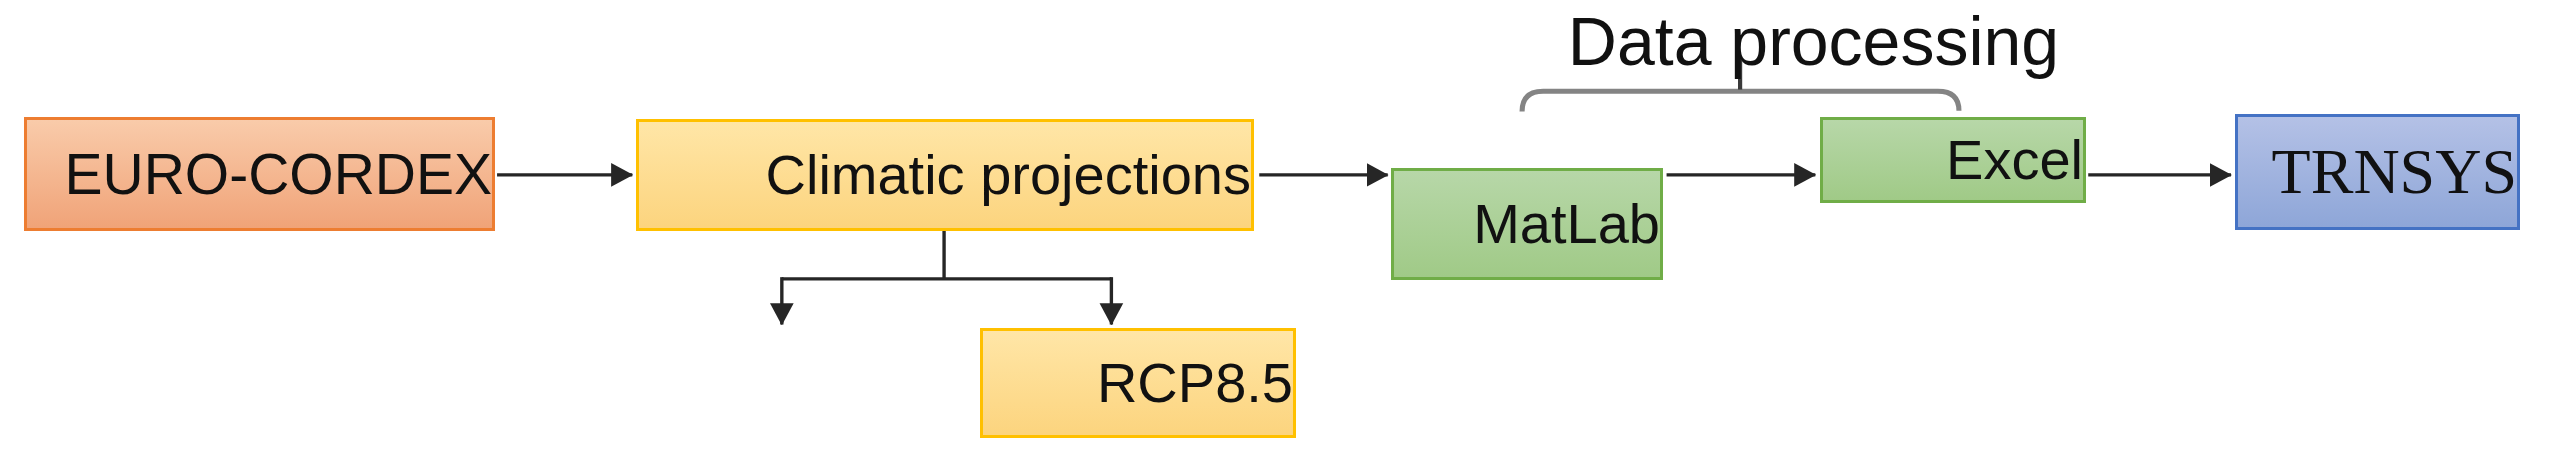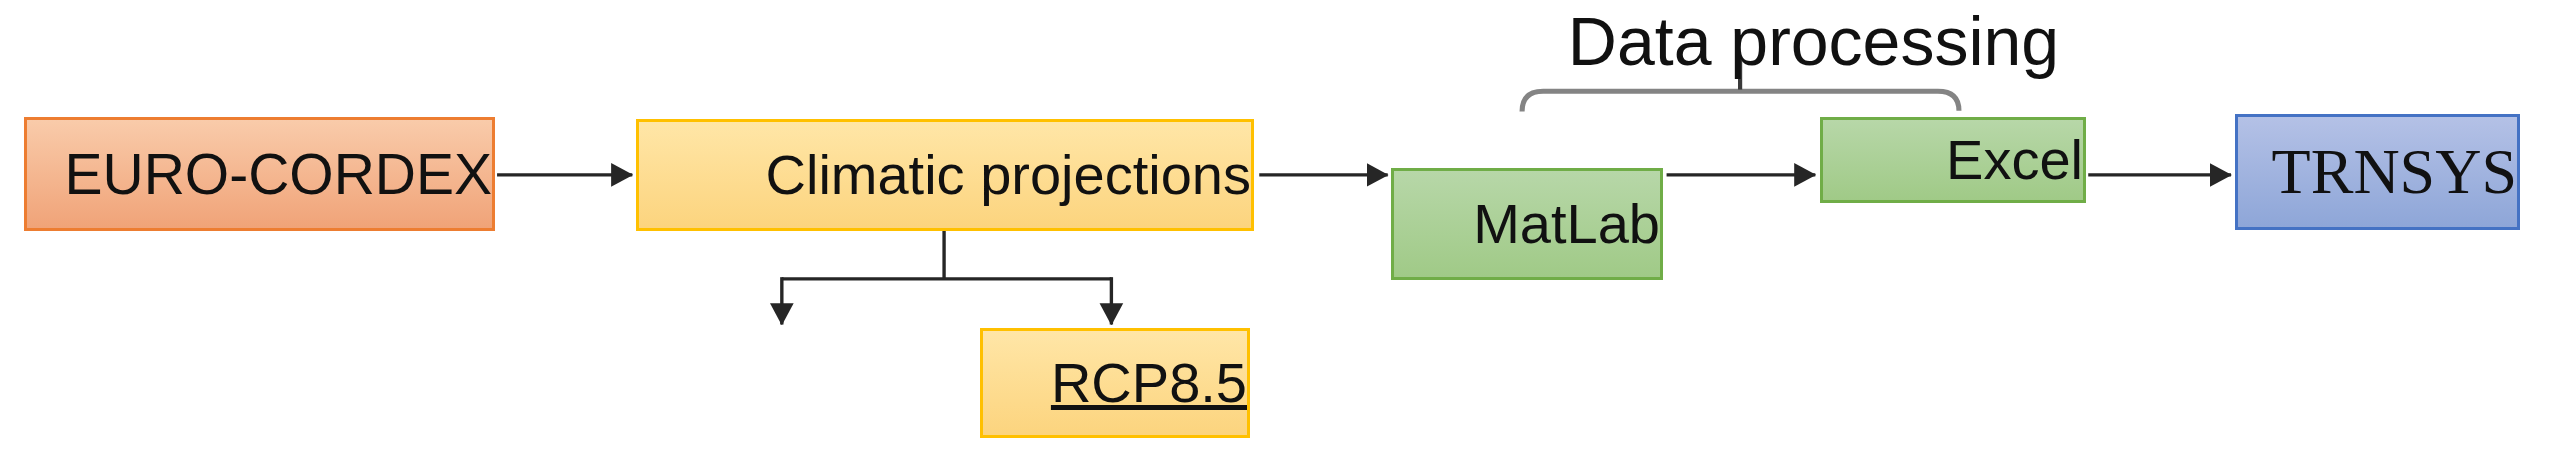--- a/index.html
+++ b/index.html
@@ -20,21 +20,21 @@
     font-size:56px; line-height:1; white-space:nowrap;
   }
   .node.orange{background:linear-gradient(180deg,var(--orange-fill-top),var(--orange-fill-bottom)); border:3px solid var(--orange-border);}
   .node.gold{background:linear-gradient(180deg,var(--gold-fill-top),var(--gold-fill-bottom)); border:3px solid var(--gold-border);}
   .node.green{background:linear-gradient(180deg,var(--green-fill-top),var(--green-fill-bottom)); border:3px solid var(--green-border);}
   .node.blue{background:linear-gradient(180deg,var(--blue-fill-top),var(--blue-fill-bottom)); border:3px solid var(--blue-border);}
 
   #euro-cordex{left:24px; top:117px; width:471px; height:114px; font-size:57px;}
   #climatic   {left:636px; top:119px; width:618px; height:112px;}
   #rcp45      {left:648px; top:328px; width:267px; height:110px;}
-  #rcp85      {left:980px;top:328px; width:270px; height:110px;text-decoration:underline;}
+  #rcp85      {left:980px;top:328px; width:316px; height:110px;}
   #matlab     {left:1391px;top:120px; width:272px; height:112px;margin-top:48px;}
   #excel      {left:1820px;top:117px; width:266px; height:86px;padding-left:15px;}
   #trnsys     {left:2235px;top:114px; width:285px; height:116px; font-family:"Liberation Serif", serif; font-size:64px;}
 
   #proc-label{
     position:absolute; left:1560px; top:0px; width:507px; height:81px;
     display:flex; align-items:center; justify-content:center;
     font-size:68px; line-height:1; white-space:nowrap;
   }
   #wires{position:absolute; left:0; top:0; width:2576px; height:458px; pointer-events:none;}

